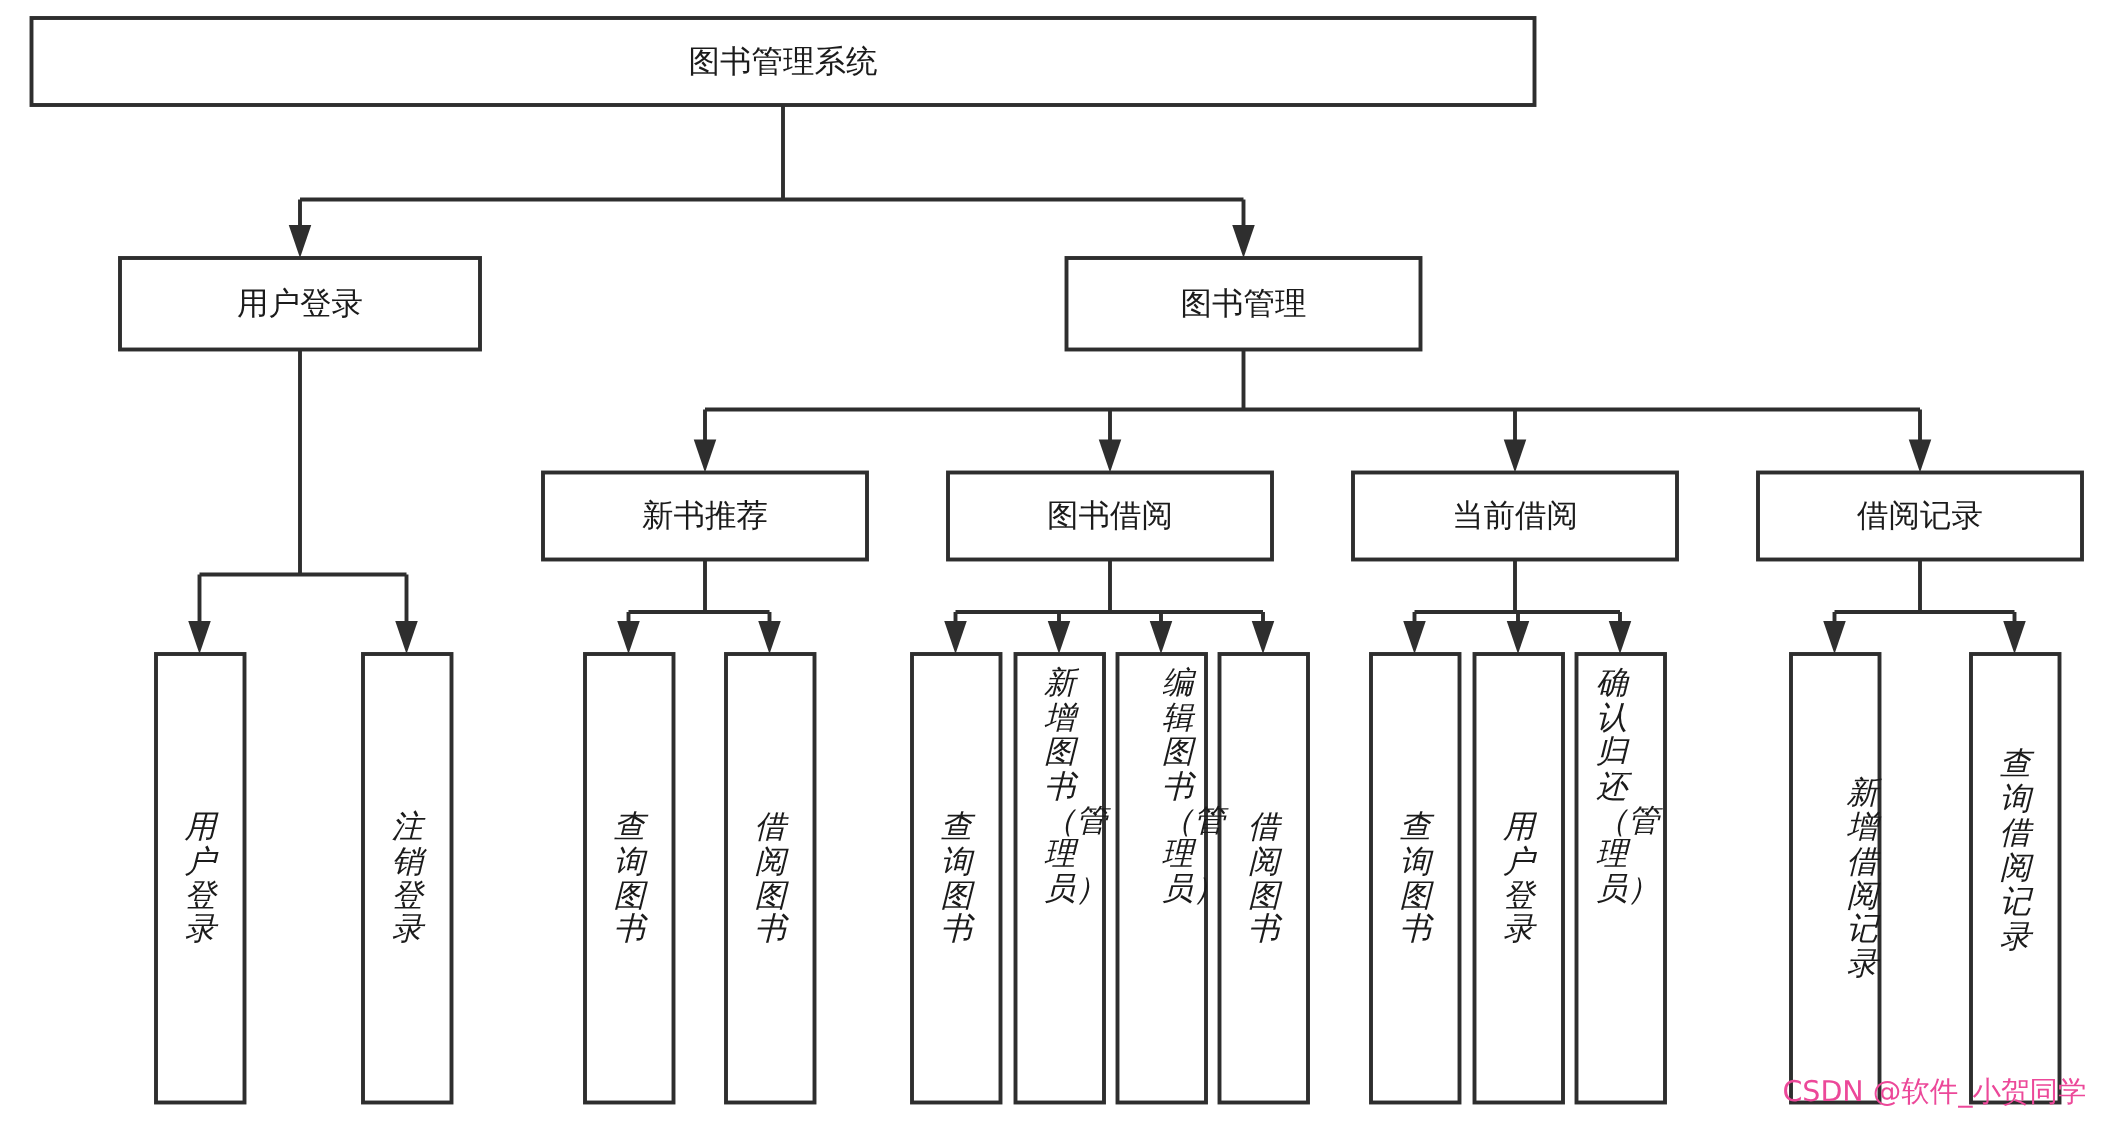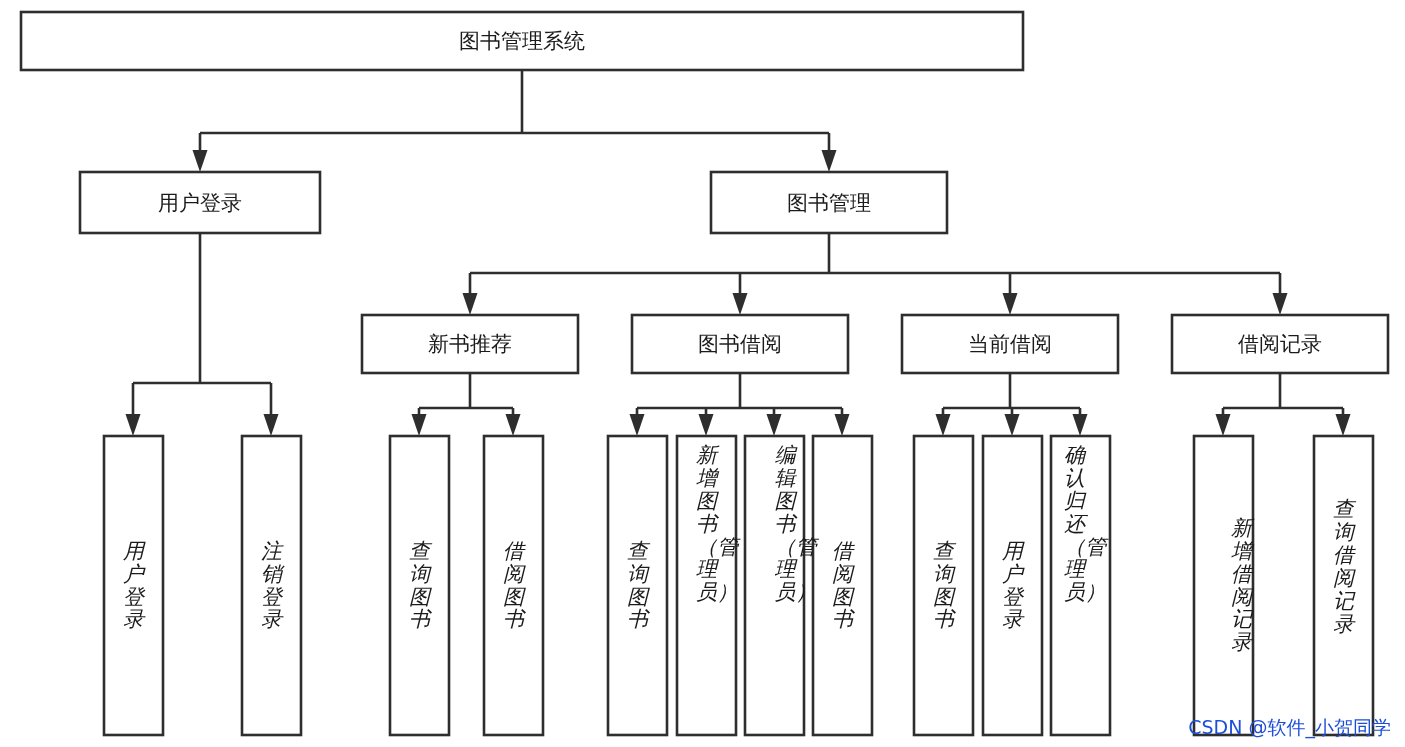--- a/index.html
+++ b/index.html
@@ -70,21 +70,21 @@
   .leaf-label span {
     display: block;
     width: 1em;
   }
   .watermark {
     position: absolute;
     right: 14px;
     bottom: 6px;
     font-family: "DejaVu Sans", "Liberation Sans", sans-serif;
     font-size: 19px;
-    color: #1d4ed8;
+    color: #ec4899;
     white-space: nowrap;
     pointer-events: none;
     text-align: right;
   }
 </style>
 </head>
 <body>
 
 <div id="diagram-root">
   <svg class="diagram-canvas" viewBox="0 0 1405 747">

